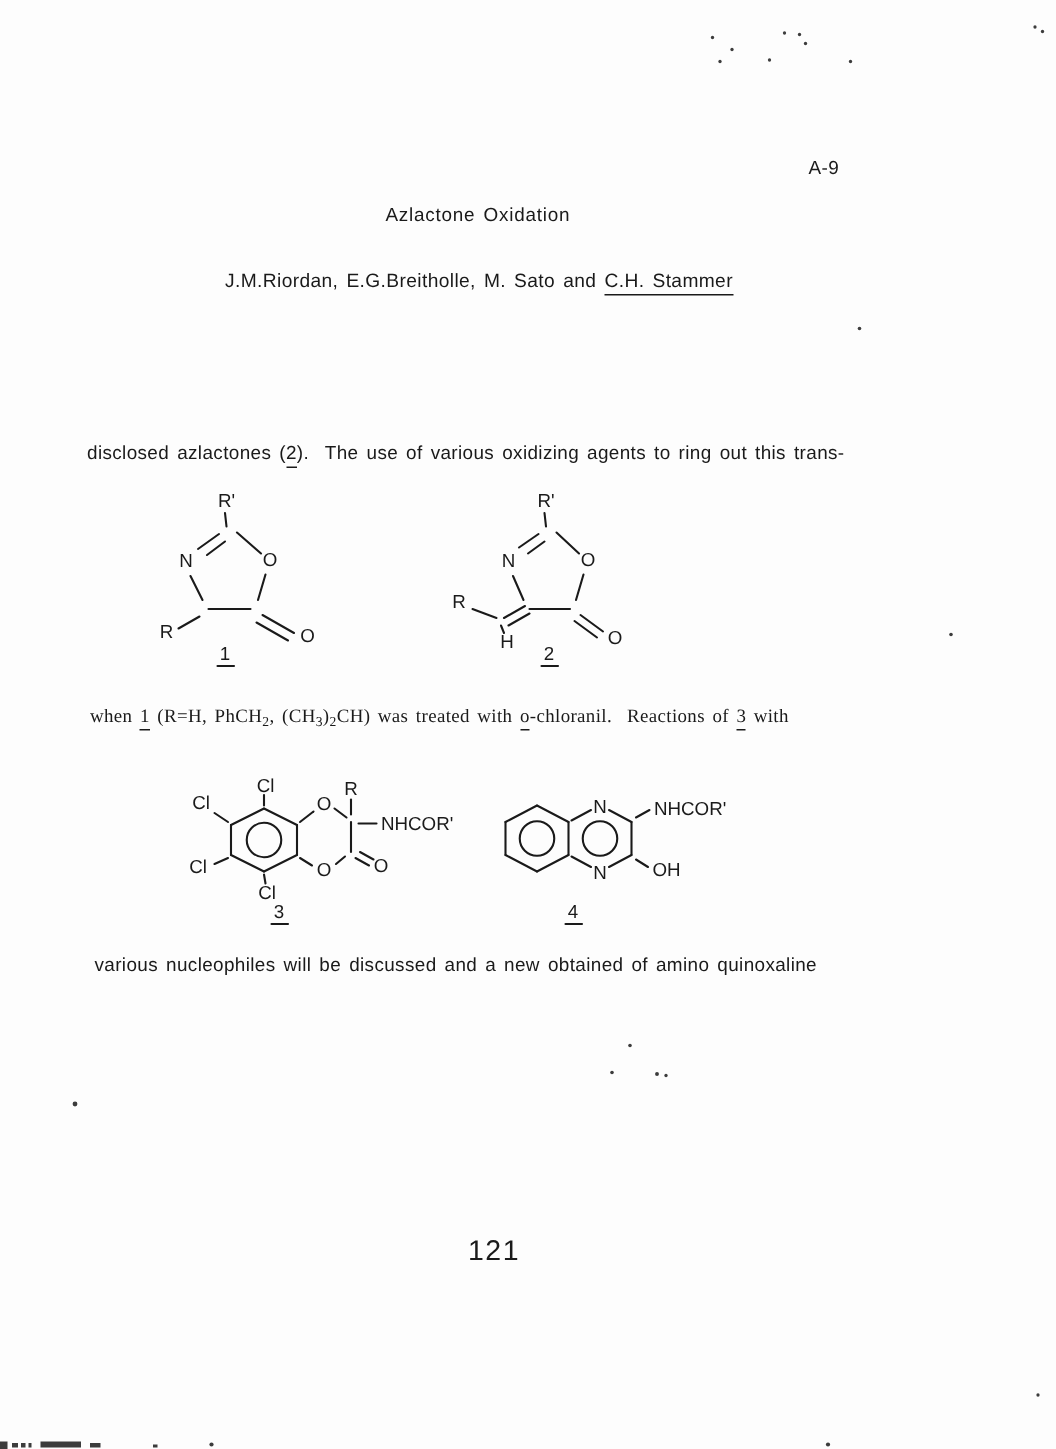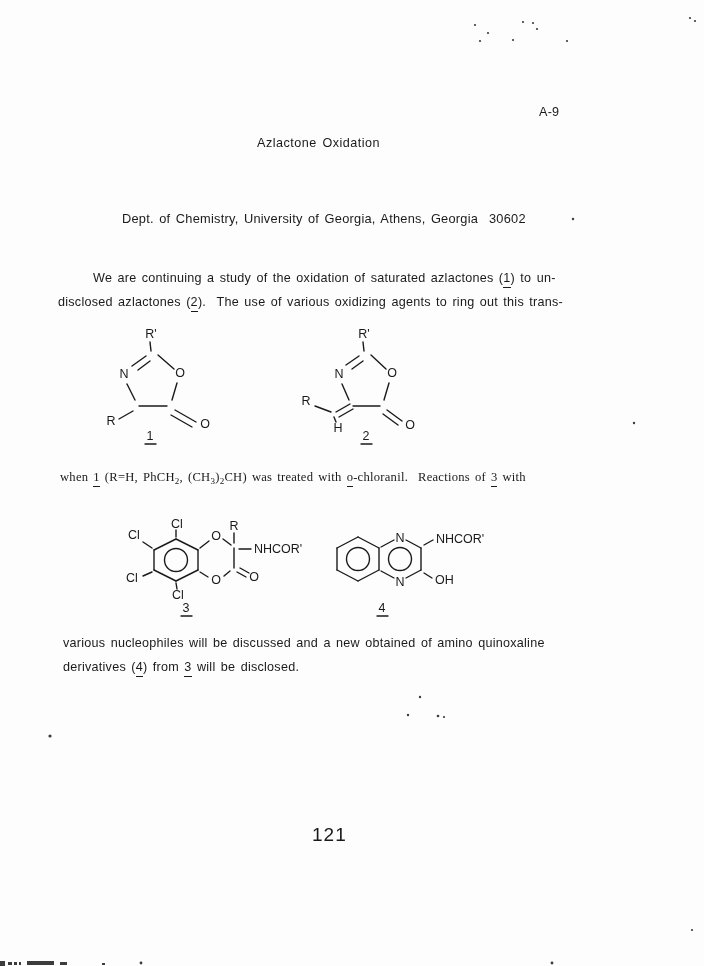--- a/index.html
+++ b/index.html
@@ -175,26 +175,24 @@
       <rect class="speck" x="27" y="961" width="27" height="4"></rect>
       <rect class="speck" x="60" y="962" width="7" height="3"></rect>
       <rect class="speck" x="102" y="963" width="3" height="2"></rect>
     </g>
   </svg>
 
   <div class="t corner">A-9</div>
 
   <div class="t title">Azlactone Oxidation</div>
 
+  <div class="t authors"><span>J.M.Riordan, E.G.Breitholle, M. Sato and </span><span class="u">C.H. Stammer</span></div>
 
-  <div class="t affiliation">Dept. of Chemistry, University of Georgia, Athens, Georgia  30602</div>
 
-  <div class="t l-p1a"><span>We are continuing a study of the oxidation of saturated azlactones (</span><span class="u">1</span><span>) to un-</span></div>
   <div class="t l-p1b"><span>disclosed azlactones (</span><span class="u">2</span><span>).  The use of various oxidizing agents to ring out this trans-</span></div>
 
   <div class="t l-p2b"><span>when </span><span class="u">1</span><span> (R=H, PhCH</span><span class="sub">2</span><span>, (CH</span><span class="sub">3</span><span>)</span><span class="sub">2</span><span>CH) was treated with </span><span class="u">o</span><span>-chloranil.  Reactions of </span><span class="u">3</span><span> with</span></div>
 
   <div class="t l-p3a"><span>various nucleophiles will be discussed and a new obtained of amino quinoxaline</span></div>
-  <div class="t l-p3b"><span>derivatives (</span><span class="u">4</span><span>) from </span><span class="u">3</span><span> will be disclosed.</span></div>
 
   <div class="t pagenum">121</div>
 
 </div>
 
 </body></html>

